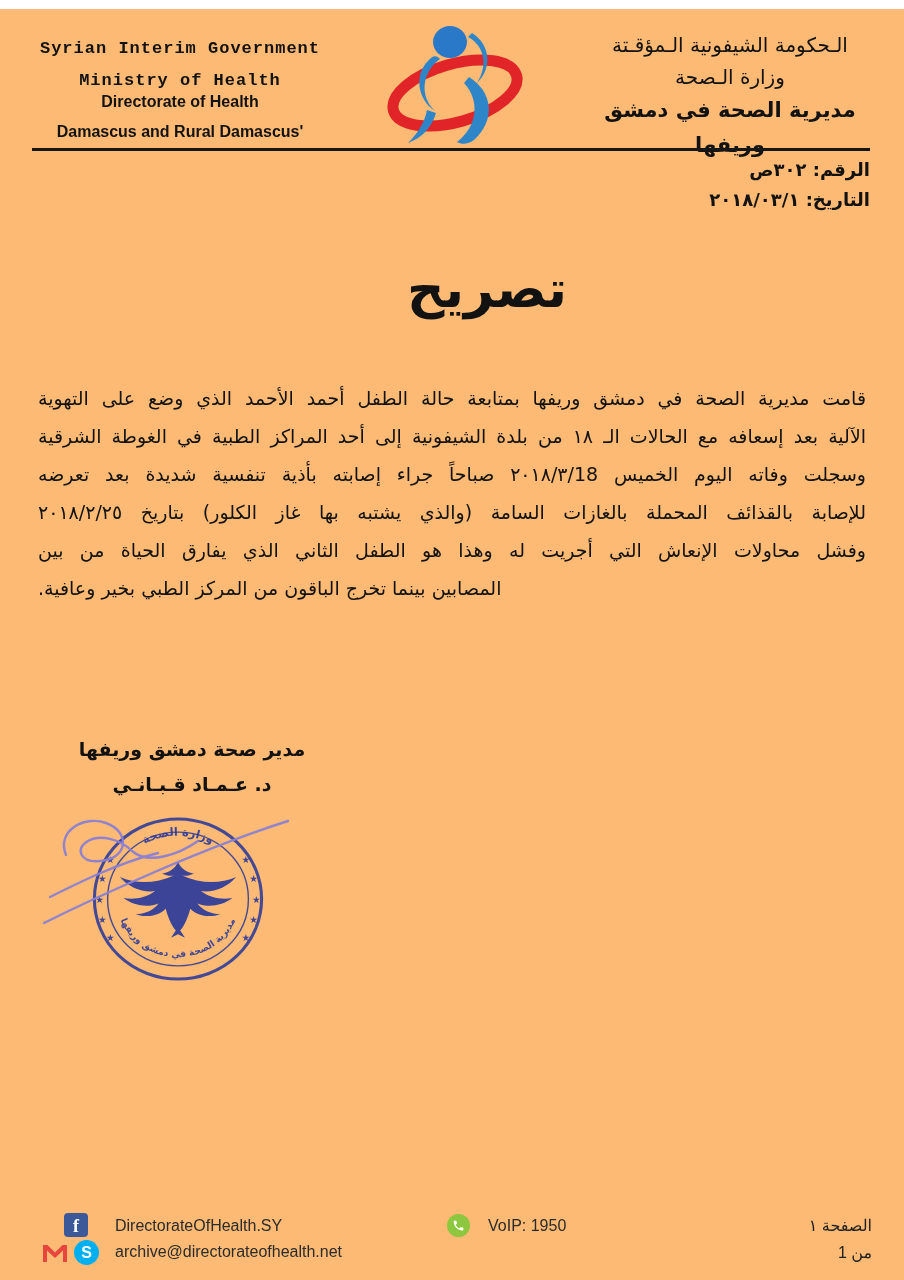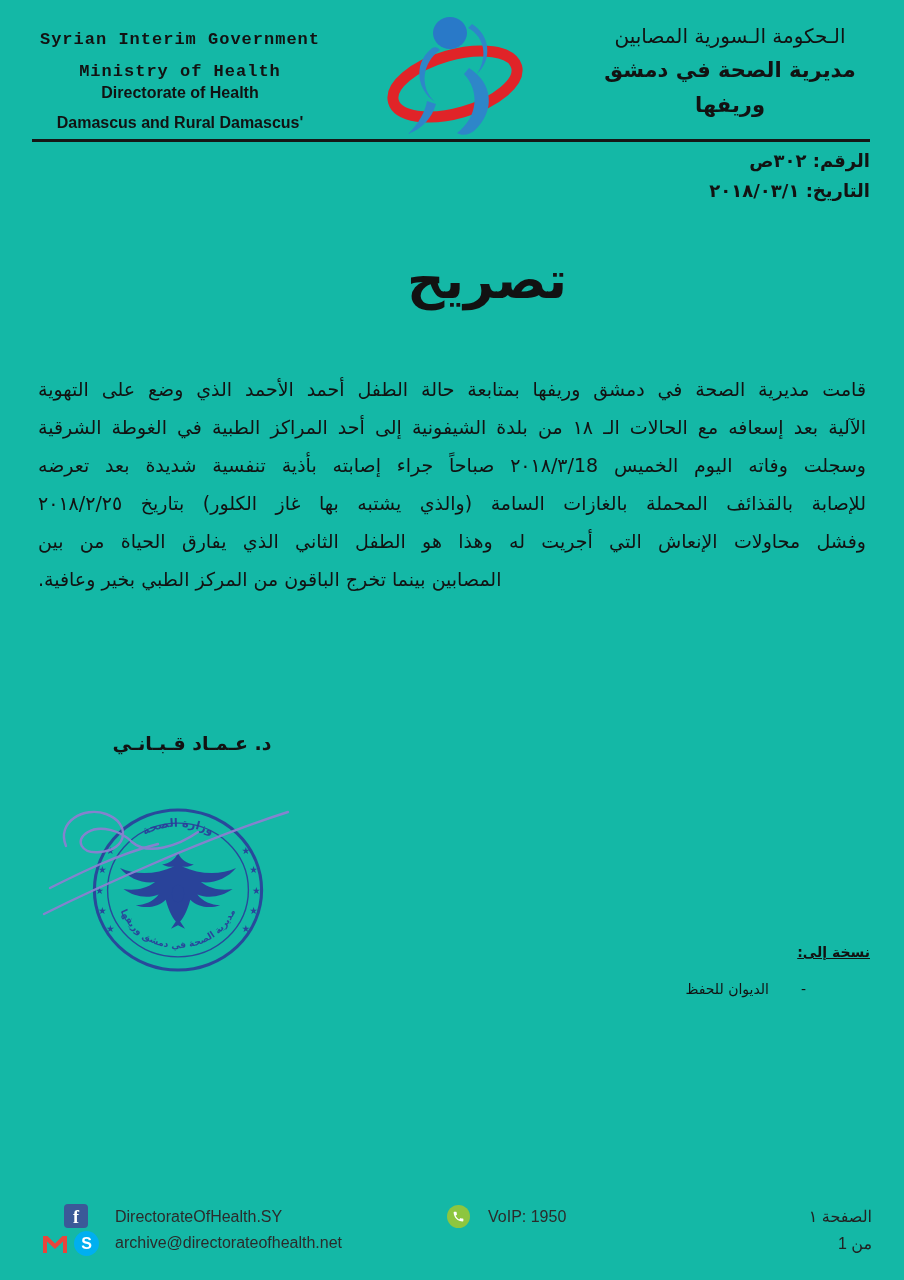--- a/index.html
+++ b/index.html
@@ -1,21 +1,21 @@
 <!DOCTYPE html>
 <html lang="ar"><head>
 <meta charset="utf-8">
 <style>
   * { margin:0; padding:0; box-sizing:border-box; }
   html,body { background:#ffffff; }
   body {
     width:904px; height:1280px; position:relative; overflow:hidden;
     font-family:"DejaVu Sans", sans-serif; color:#121212;
   }
-  .page { position:absolute; inset:0; background:#14b8a6; }
+  .page { position:absolute; inset:0; background:#fdba74;margin-top:9px; }
 
   
   .hdr-en { position:absolute; left:26px; top:30px; width:308px; text-align:center; }
   .hdr-en .mono {
     font-family:"Liberation Mono","DejaVu Sans Mono",monospace;
     font-weight:bold; font-size:17px; line-height:20px; letter-spacing:1px;
   }
   .hdr-en .mono.l2 { margin-top:12px; }
   .hdr-en .sans {
     font-family:"Liberation Sans",sans-serif; font-weight:bold;
@@ -106,21 +106,22 @@
       </g>
       <ellipse cx="78" cy="23" rx="17" ry="16" fill="#2979c8"></ellipse>
       <path d="M100 14 C118 25 121 49 105 64 C116 47 113 27 96 18 Z" fill="#2e86c9"></path>
       <path d="M68 40 C50 53 47 77 63 92 C45 80 41 54 59 39 C62 36 66 37 68 40 Z" fill="#2e86c9"></path>
       <path d="M97 58 C121 73 124 101 102 121 C97 125 90 126 85 123 C106 107 108 81 92 64 Z" fill="#2e86c9"></path>
       <path d="M64 94 C60 108 50 119 36 124 C47 113 53 102 55 91 Z" fill="#2e86c9"></path>
     </svg>
   </div>
 
   <div class="hdr-ar">
-    <div class="l1">الـحكومة الـسورية المصابين</div>
+    <div class="l1">الـحكومة الشيفونية الـمؤقـتة</div>
+    <div class="l2">وزارة الـصحة</div>
     <div class="l3">مديرية الصحة في دمشق وريفها</div>
   </div>
 
   <div class="rule"></div>
 
   <div class="meta">
     <div><span>الرقم:</span> <span>٣٠٢ص</span></div>
     <div><span>التاريخ:</span> <span>٢٠١٨/٠٣/١</span></div>
   </div>
 
@@ -129,20 +130,21 @@
   <div class="bodytext">
     <div class="line">قامت مديرية الصحة في دمشق وريفها بمتابعة حالة الطفل أحمد الأحمد الذي وضع على التهوية</div>
     <div class="line">الآلية بعد إسعافه مع الحالات الـ ١٨ من بلدة الشيفونية إلى أحد المراكز الطبية في الغوطة الشرقية</div>
     <div class="line">وسجلت وفاته اليوم الخميس ٢٠١٨/٣/18 صباحاً جراء إصابته بأذية تنفسية شديدة بعد تعرضه</div>
     <div class="line">للإصابة بالقذائف المحملة بالغازات السامة (والذي يشتبه بها غاز الكلور) بتاريخ ٢٠١٨/٢/٢٥</div>
     <div class="line">وفشل محاولات الإنعاش التي أجريت له وهذا هو الطفل الثاني الذي يفارق الحياة من بين</div>
     <div class="line last">المصابين بينما تخرج الباقون من المركز الطبي بخير وعافية.</div>
   </div>
 
   <div class="sig">
+    <div class="t">مدير صحة دمشق وريفها</div>
     <div class="n">د. عـمـاد قـبـانـي</div>
   </div>
 
   <div class="stamp-wrap">
     <svg class="stamp-svg" width="184" height="176" viewBox="0 0 200 200">
       <g fill="none" stroke="#2b3a9a" opacity="0.88">
         <ellipse cx="100" cy="100" rx="95" ry="91" stroke-width="3.5"></ellipse>
         <ellipse cx="100" cy="100" rx="80" ry="76" stroke-width="1.6"></ellipse>
       </g>
       <path id="topArc" d="M 24 100 A 76 72 0 0 1 176 100" fill="none"></path>
@@ -173,27 +175,20 @@
     </svg>
     <svg class="squiggle-svg" width="268" height="130" viewBox="0 0 268 130">
       <g fill="none" stroke="#8b80d1" stroke-width="2.4" stroke-linecap="round" opacity="0.95">
         <path d="M 8 122 C 60 96 170 46 252 20"></path>
         <path d="M 30 54 C 20 30 48 14 70 22 C 95 31 92 58 64 60 C 45 62 38 48 52 40 C 64 33 84 38 96 50 C 112 64 142 54 162 40"></path>
         <path d="M 14 96 C 42 82 82 62 122 52"></path>
       </g>
     </svg>
   </div>
 
-  <div class="copyto">
-    <div class="label">نسخة إلى:</div>
-    <div class="item">
-      <span>-</span>
-      <span>الديوان للحفظ</span>
-    </div>
-  </div>
 
   <div class="footer">
     <div class="f-icons">
       <div class="icon-fb"><span>f</span></div>
       <svg class="icon-gmail" width="30" height="24" viewBox="0 0 30 24">
         <path d="M3 21 L3 4 L7.5 4 L15 11.5 L22.5 4 L27 4 L27 21 L23 21 L23 9.5 L15 17 L7 9.5 L7 21 Z" fill="#e8453c"></path>
       </svg>
       <div class="icon-skype"><span>S</span></div>
     </div>
     <div class="f-left-text">

